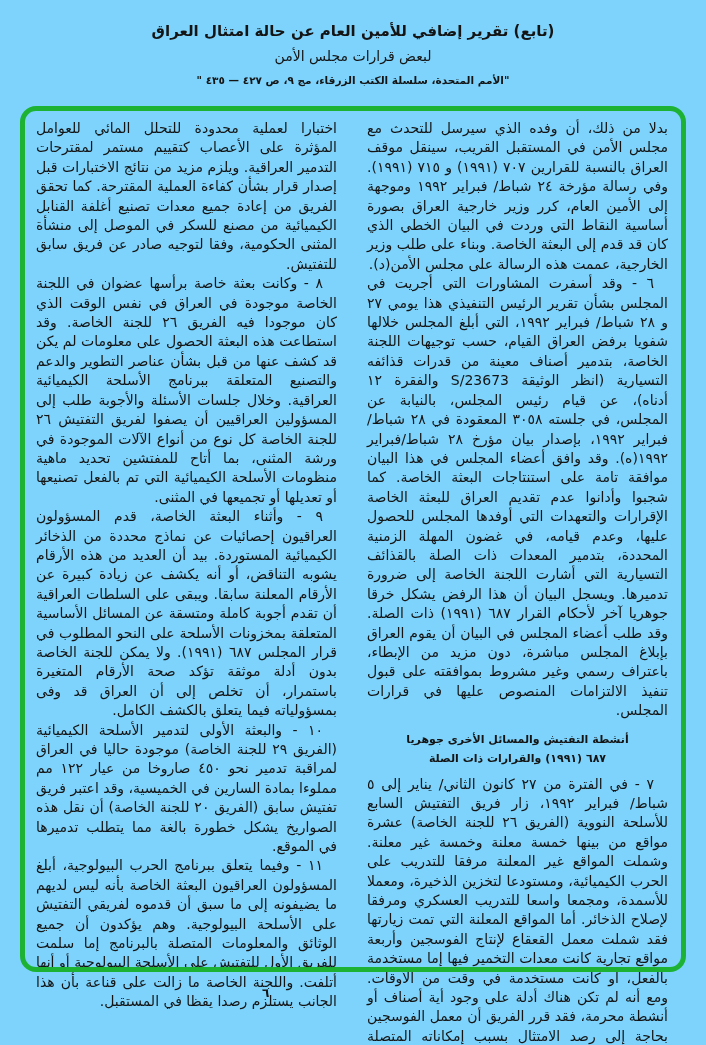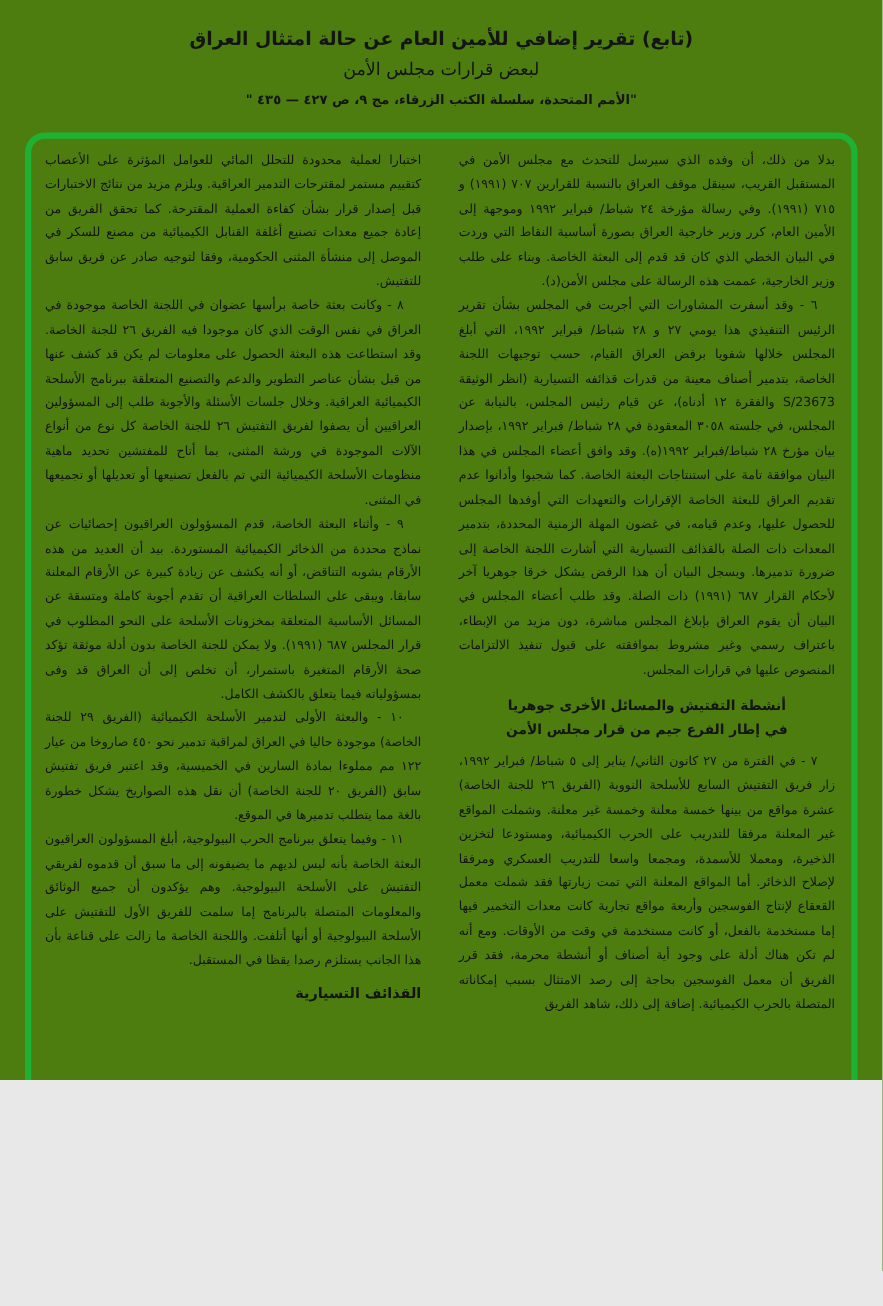--- a/index.html
+++ b/index.html
@@ -1,19 +1,19 @@
 <!DOCTYPE html>
 <html lang="ar" dir="rtl"><head>
 <meta charset="utf-8">
 <style>
   html,body{margin:0;padding:0;background:#e8e8e8;}
   .page{
     position:relative;
-    width:706px;height:864px;
-    background:#4d7c0f;
+    width:706px;height:1045px;
+    background:#7dd3fc;
     font-family:"DejaVu Sans",sans-serif;
     color:#141414;
     overflow:hidden;
     margin:0 auto;
   }
   
   .header{position:absolute;top:18px;left:0;width:100%;text-align:center;direction:rtl;}
   .title-line1{font-size:15px;font-weight:bold;line-height:26px;}
   .title-line2{font-size:14px;font-weight:normal;line-height:24px;}
   .source-line{font-size:10.5px;font-weight:bold;line-height:20px;margin-top:2px;}
@@ -23,21 +23,21 @@
     border:5px solid #1eb235;border-radius:16px;
     pointer-events:none;z-index:5;background:transparent;
   }
   
   .columns{
     position:absolute;top:119px;left:36px;width:632px;height:846px;
     direction:rtl;display:flex;gap:30px;z-index:2;
   }
   .col{width:301px;display:flex;flex-direction:column;height:100%;}
   .col p{
-    margin:0;font-size:10px;line-height:19.4px;
+    margin:0;font-size:14px;line-height:19.4px;
     text-align:justify;direction:rtl;
   }
   .col p.numbered{text-indent:14px;}
   .center-heading{
     margin:9px 0 7px 0;font-size:11px;font-weight:bold;line-height:19px;
     text-align:center;
   }
   .sub-heading{
     margin:6px 0 4px 0;font-size:11.5px;font-weight:bold;line-height:19px;
     text-align:right;
@@ -64,21 +64,21 @@
 
   <div class="highlight-box"></div>
 
   <div class="columns">
 
     <div class="col">
       <p>بدلا من ذلك، أن وفده الذي سيرسل للتحدث مع مجلس الأمن في المستقبل القريب، سينقل موقف العراق بالنسبة للقرارين ٧٠٧ (١٩٩١) و ٧١٥ (١٩٩١). وفي رسالة مؤرخة ٢٤ شباط/ فبراير ١٩٩٢ وموجهة إلى الأمين العام، كرر وزير خارجية العراق بصورة أساسية النقاط التي وردت في البيان الخطي الذي كان قد قدم إلى البعثة الخاصة. وبناء على طلب وزير الخارجية، عممت هذه الرسالة على مجلس الأمن(د).</p>
       <p class="numbered">٦ - وقد أسفرت المشاورات التي أجريت في المجلس بشأن تقرير الرئيس التنفيذي هذا يومي ٢٧ و ٢٨ شباط/ فبراير ١٩٩٢، التي أبلغ المجلس خلالها شفويا برفض العراق القيام، حسب توجيهات اللجنة الخاصة، بتدمير أصناف معينة من قدرات قذائفه التسيارية (انظر الوثيقة S/23673 والفقرة ١٢ أدناه)، عن قيام رئيس المجلس، بالنيابة عن المجلس، في جلسته ٣٠٥٨ المعقودة في ٢٨ شباط/ فبراير ١٩٩٢، بإصدار بيان مؤرخ ٢٨ شباط/فبراير ١٩٩٢(ه). وقد وافق أعضاء المجلس في هذا البيان موافقة تامة على استنتاجات البعثة الخاصة. كما شجبوا وأدانوا عدم تقديم العراق للبعثة الخاصة الإقرارات والتعهدات التي أوفدها المجلس للحصول عليها، وعدم قيامه، في غضون المهلة الزمنية المحددة، بتدمير المعدات ذات الصلة بالقذائف التسيارية التي أشارت اللجنة الخاصة إلى ضرورة تدميرها. ويسجل البيان أن هذا الرفض يشكل خرقا جوهريا آخر لأحكام القرار ٦٨٧ (١٩٩١) ذات الصلة. وقد طلب أعضاء المجلس في البيان أن يقوم العراق بإبلاغ المجلس مباشرة، دون مزيد من الإبطاء، باعتراف رسمي وغير مشروط بموافقته على قبول تنفيذ الالتزامات المنصوص عليها في قرارات المجلس.</p>
       <div class="center-heading">
         <div>أنشطة التفتيش والمسائل الأخرى جوهريا</div>
-        <div>في إطار الفرع جيم من قرار مجلس الأمن</div>
+        <div>٦٨٧ (١٩٩١) والقرارات ذات الصلة</div>
       </div>
       <p class="numbered">٧ - في الفترة من ٢٧ كانون الثاني/ يناير إلى ٥ شباط/ فبراير ١٩٩٢، زار فريق التفتيش السابع للأسلحة النووية (الفريق ٢٦ للجنة الخاصة) عشرة مواقع من بينها خمسة معلنة وخمسة غير معلنة. وشملت المواقع غير المعلنة مرفقا للتدريب على الحرب الكيميائية، ومستودعا لتخزين الذخيرة، ومعملا للأسمدة، ومجمعا واسعا للتدريب العسكري ومرفقا لإصلاح الذخائر. أما المواقع المعلنة التي تمت زيارتها فقد شملت معمل القعقاع لإنتاج الفوسجين وأربعة مواقع تجارية كانت معدات التخمير فيها إما مستخدمة بالفعل، أو كانت مستخدمة في وقت من الأوقات. ومع أنه لم تكن هناك أدلة على وجود أية أصناف أو أنشطة محرمة، فقد قرر الفريق أن معمل الفوسجين بحاجة إلى رصد الامتثال بسبب إمكاناته المتصلة بالحرب الكيميائية. إضافة إلى ذلك، شاهد الفريق</p>
 
       <div class="footnote-block">
         <hr class="footnote-rule">
         <div class="footnote-line">
           <span class="fn-marker">(و)</span>
           <span class="fn-text">S/23636.</span>
         </div>
         <div class="footnote-line">
@@ -87,20 +87,19 @@
         </div>
       </div>
     </div>
 
     <div class="col">
       <p>اختبارا لعملية محدودة للتحلل المائي للعوامل المؤثرة على الأعصاب كتقييم مستمر لمقترحات التدمير العراقية. ويلزم مزيد من نتائج الاختبارات قبل إصدار قرار بشأن كفاءة العملية المقترحة. كما تحقق الفريق من إعادة جميع معدات تصنيع أغلفة القنابل الكيميائية من مصنع للسكر في الموصل إلى منشأة المثنى الحكومية، وفقا لتوجيه صادر عن فريق سابق للتفتيش.</p>
       <p class="numbered">٨ - وكانت بعثة خاصة برأسها عضوان في اللجنة الخاصة موجودة في العراق في نفس الوقت الذي كان موجودا فيه الفريق ٢٦ للجنة الخاصة. وقد استطاعت هذه البعثة الحصول على معلومات لم يكن قد كشف عنها من قبل بشأن عناصر التطوير والدعم والتصنيع المتعلقة ببرنامج الأسلحة الكيميائية العراقية. وخلال جلسات الأسئلة والأجوبة طلب إلى المسؤولين العراقيين أن يصفوا لفريق التفتيش ٢٦ للجنة الخاصة كل نوع من أنواع الآلات الموجودة في ورشة المثنى، بما أتاح للمفتشين تحديد ماهية منظومات الأسلحة الكيميائية التي تم بالفعل تصنيعها أو تعديلها أو تجميعها في المثنى.</p>
       <p class="numbered">٩ - وأثناء البعثة الخاصة، قدم المسؤولون العراقيون إحصائيات عن نماذج محددة من الذخائر الكيميائية المستوردة. بيد أن العديد من هذه الأرقام يشوبه التناقض، أو أنه يكشف عن زيادة كبيرة عن الأرقام المعلنة سابقا. ويبقى على السلطات العراقية أن تقدم أجوبة كاملة ومتسقة عن المسائل الأساسية المتعلقة بمخزونات الأسلحة على النحو المطلوب في قرار المجلس ٦٨٧ (١٩٩١). ولا يمكن للجنة الخاصة بدون أدلة موثقة تؤكد صحة الأرقام المتغيرة باستمرار، أن تخلص إلى أن العراق قد وفى بمسؤولياته فيما يتعلق بالكشف الكامل.</p>
       <p class="numbered">١٠ - والبعثة الأولى لتدمير الأسلحة الكيميائية (الفريق ٢٩ للجنة الخاصة) موجودة حاليا في العراق لمراقبة تدمير نحو ٤٥٠ صاروخا من عيار ١٢٢ مم مملوءا بمادة السارين في الخميسية، وقد اعتبر فريق تفتيش سابق (الفريق ٢٠ للجنة الخاصة) أن نقل هذه الصواريخ يشكل خطورة بالغة مما يتطلب تدميرها في الموقع.</p>
       <p class="numbered">١١ - وفيما يتعلق ببرنامج الحرب البيولوجية، أبلغ المسؤولون العراقيون البعثة الخاصة بأنه ليس لديهم ما يضيفونه إلى ما سبق أن قدموه لفريقي التفتيش على الأسلحة البيولوجية. وهم يؤكدون أن جميع الوثائق والمعلومات المتصلة بالبرنامج إما سلمت للفريق الأول للتفتيش على الأسلحة البيولوجية أو أنها أتلفت. واللجنة الخاصة ما زالت على قناعة بأن هذا الجانب يستلزم رصدا يقظا في المستقبل.</p>
-      <div class="sub-heading">القذائف التسيارية</div>
     </div>
 
   </div>
 
   <div class="page-number">٦</div>
 
 </div>
 
 </body></html>

